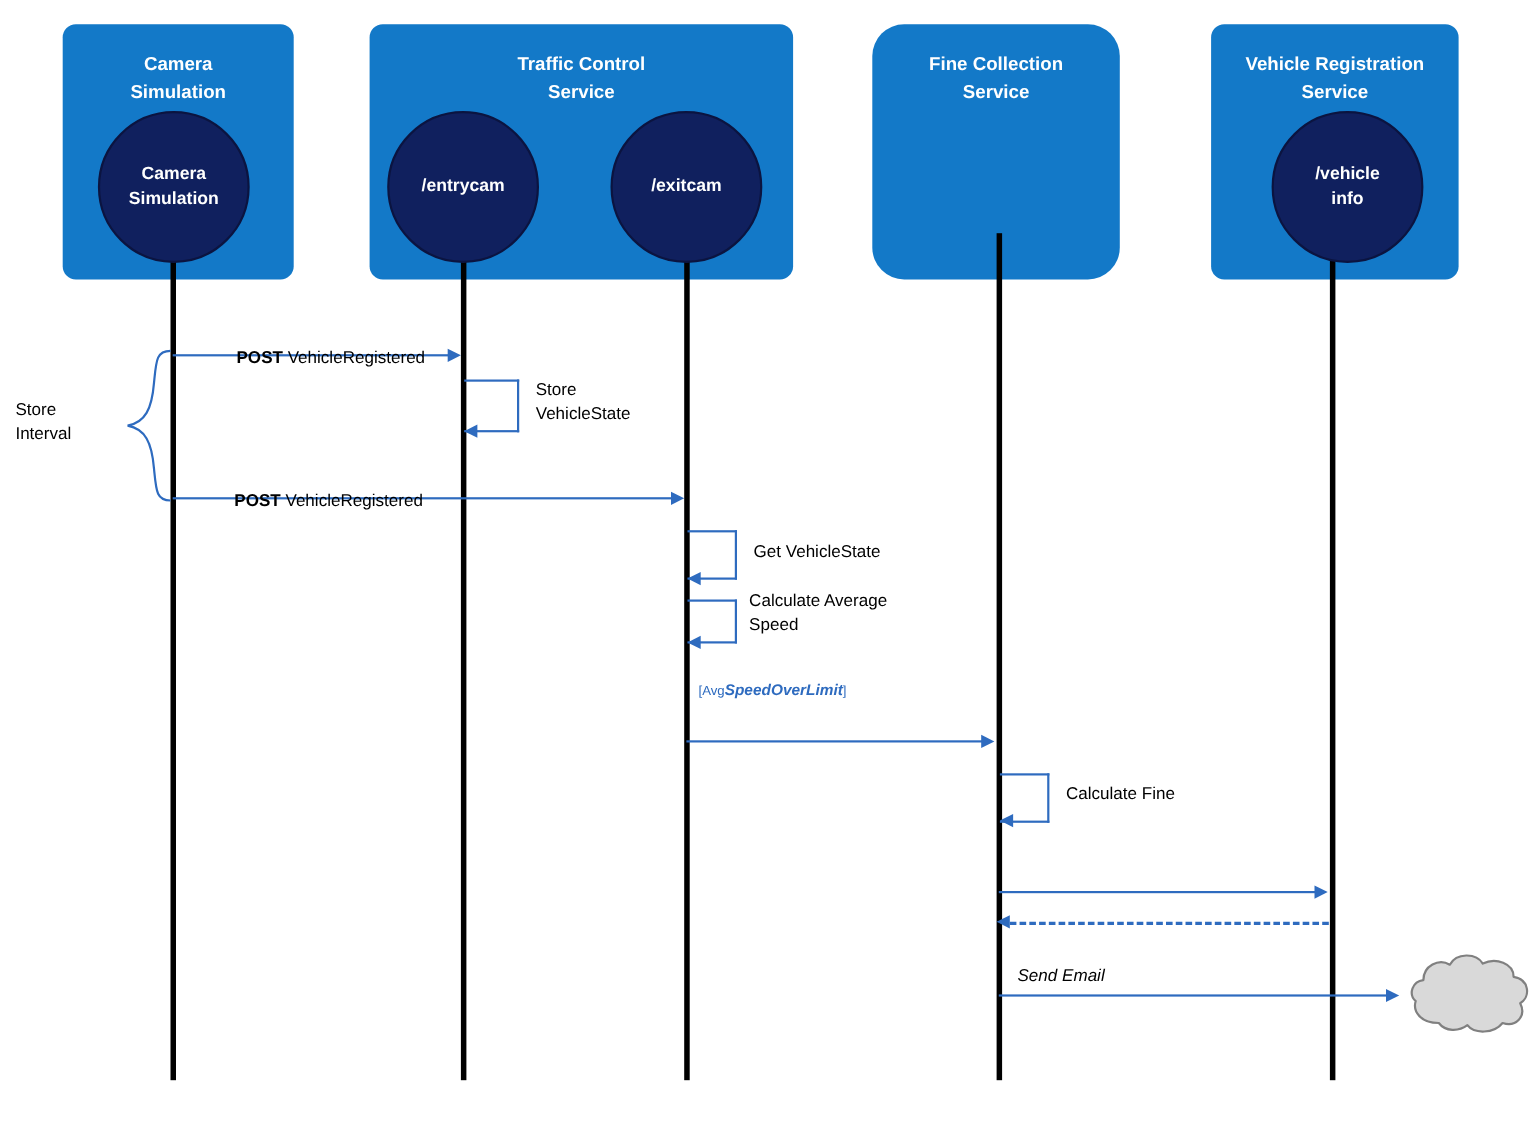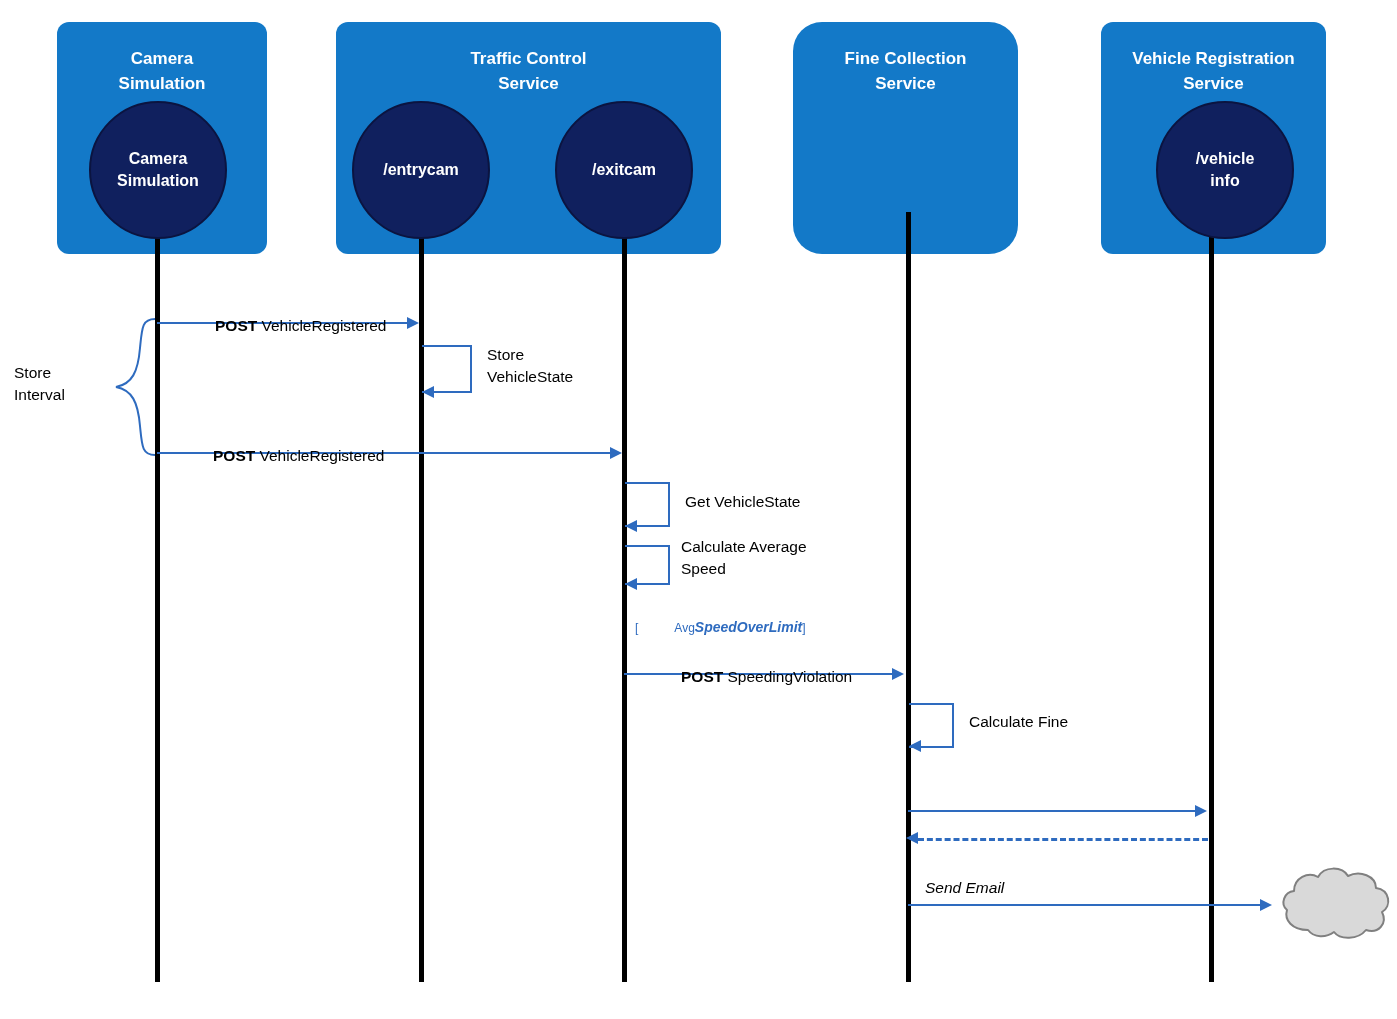--- a/index.html
+++ b/index.html
@@ -118,21 +118,20 @@
   }
   .guard .brk {
     font-style: normal;
     font-weight: normal;
     font-size: 12px;
   }
   .guard .sm {
     font-size: 12px;
     font-style: normal;
     font-weight: normal;
-    margin-left: 36px;
   }
 
   
   .brace {
     position: absolute;
   }
   .brace-label {
     position: absolute;
     font-size: 15.5px;
     color: #000000;
@@ -226,23 +225,20 @@
 
   <div class="selfcall" style="left:625px; top:545px; width:45px; height:40px;"></div>
   <div class="arrowhead left" style="left:625px; top:578px;"></div>
   <div class="label" style="left:681px; top:536px;">Calculate Average
 Speed</div>
 
   <div class="guard" style="left:635px; top:619px;"><span class="brk">[</span><span class="sm">Avg</span><span>SpeedOverLimit</span><span class="brk">]</span></div>
 
   <div class="msg-line" style="left:624px; top:673px; width:276px;"></div>
   <div class="arrowhead right" style="left:892px; top:668px;"></div>
-  <div class="label" style="left:633px; top:644px;">
-    <b>POST</b><span> SpeedingViolation</span>
-  </div>
 
   <div class="selfcall" style="left:909px; top:703px; width:45px; height:45px;"></div>
   <div class="arrowhead left" style="left:909px; top:740px;"></div>
   <div class="label" style="left:969px; top:711px;">Calculate Fine</div>
 
   <div class="msg-line" style="left:908px; top:810px; width:295px;"></div>
   <div class="arrowhead right" style="left:1195px; top:805px;"></div>
 
   <div class="msg-line dashed" style="left:918px; top:838px; width:290px;"></div>
   <div class="arrowhead left" style="left:906px; top:832px;"></div>

